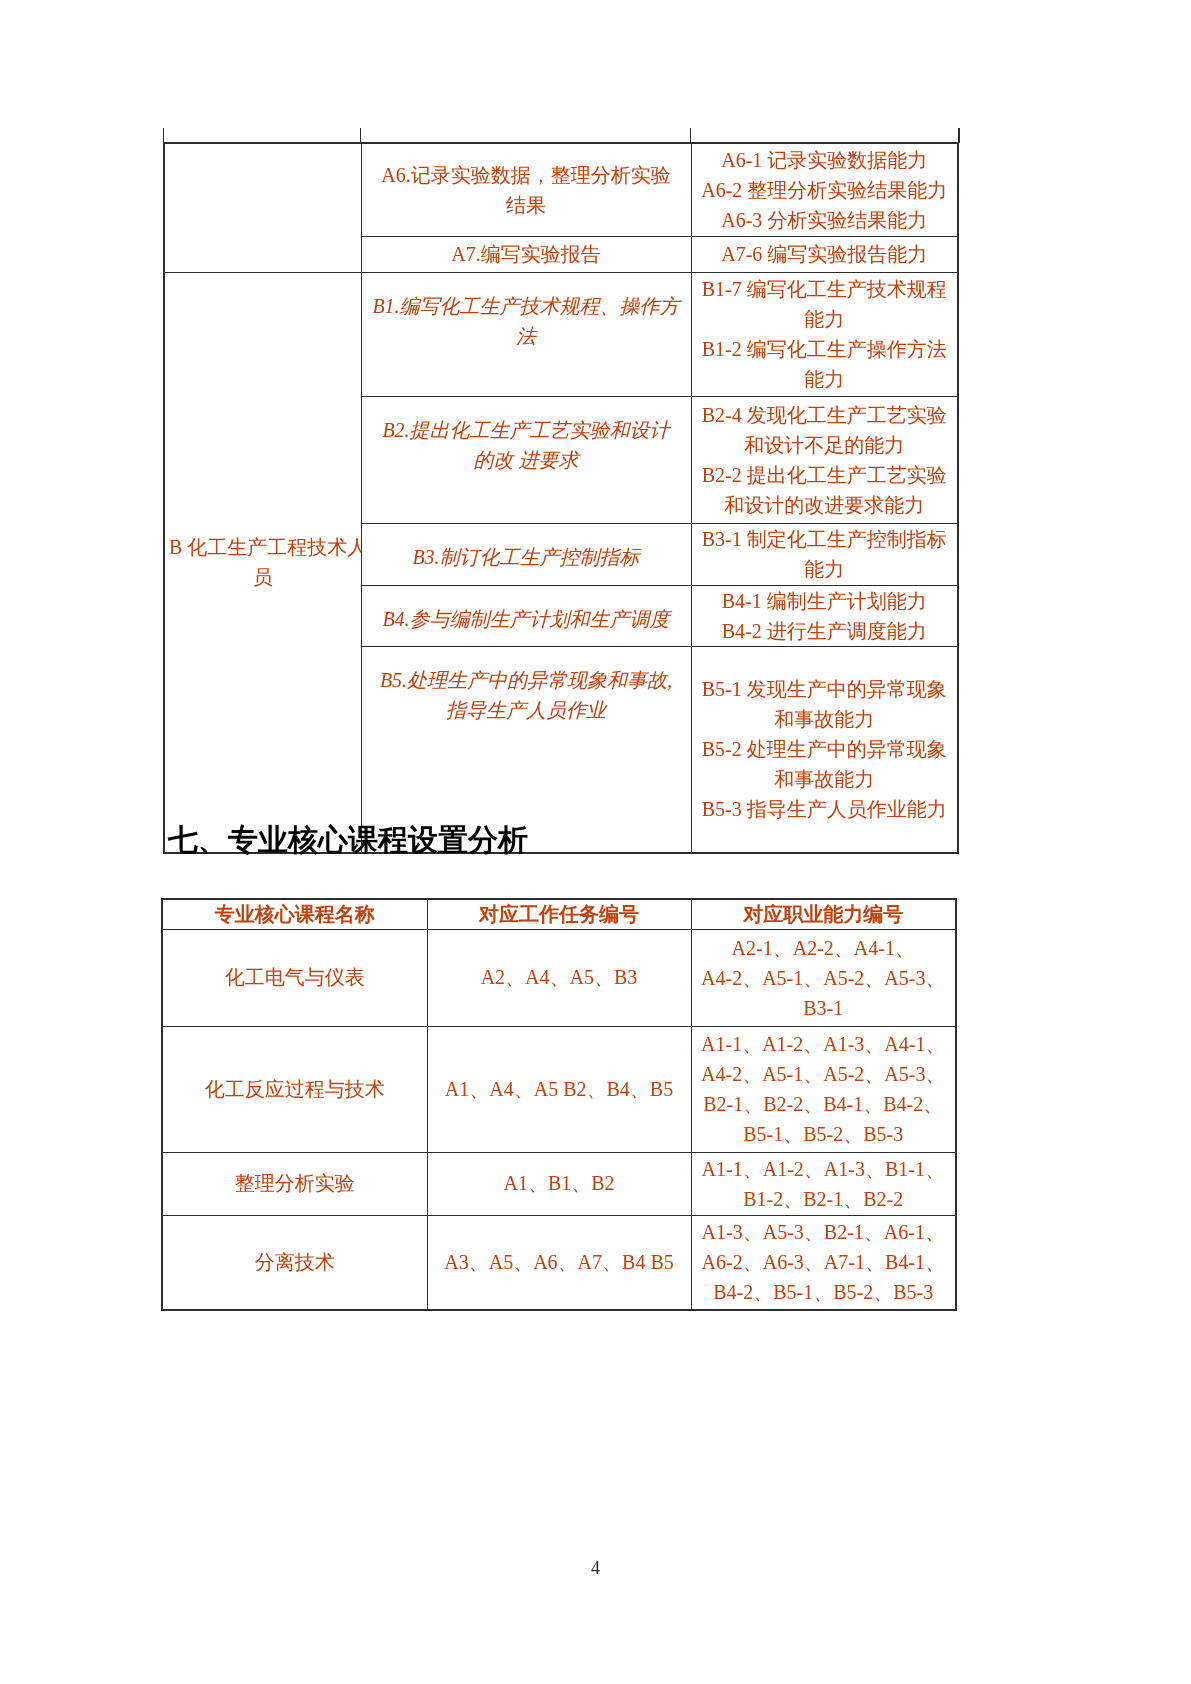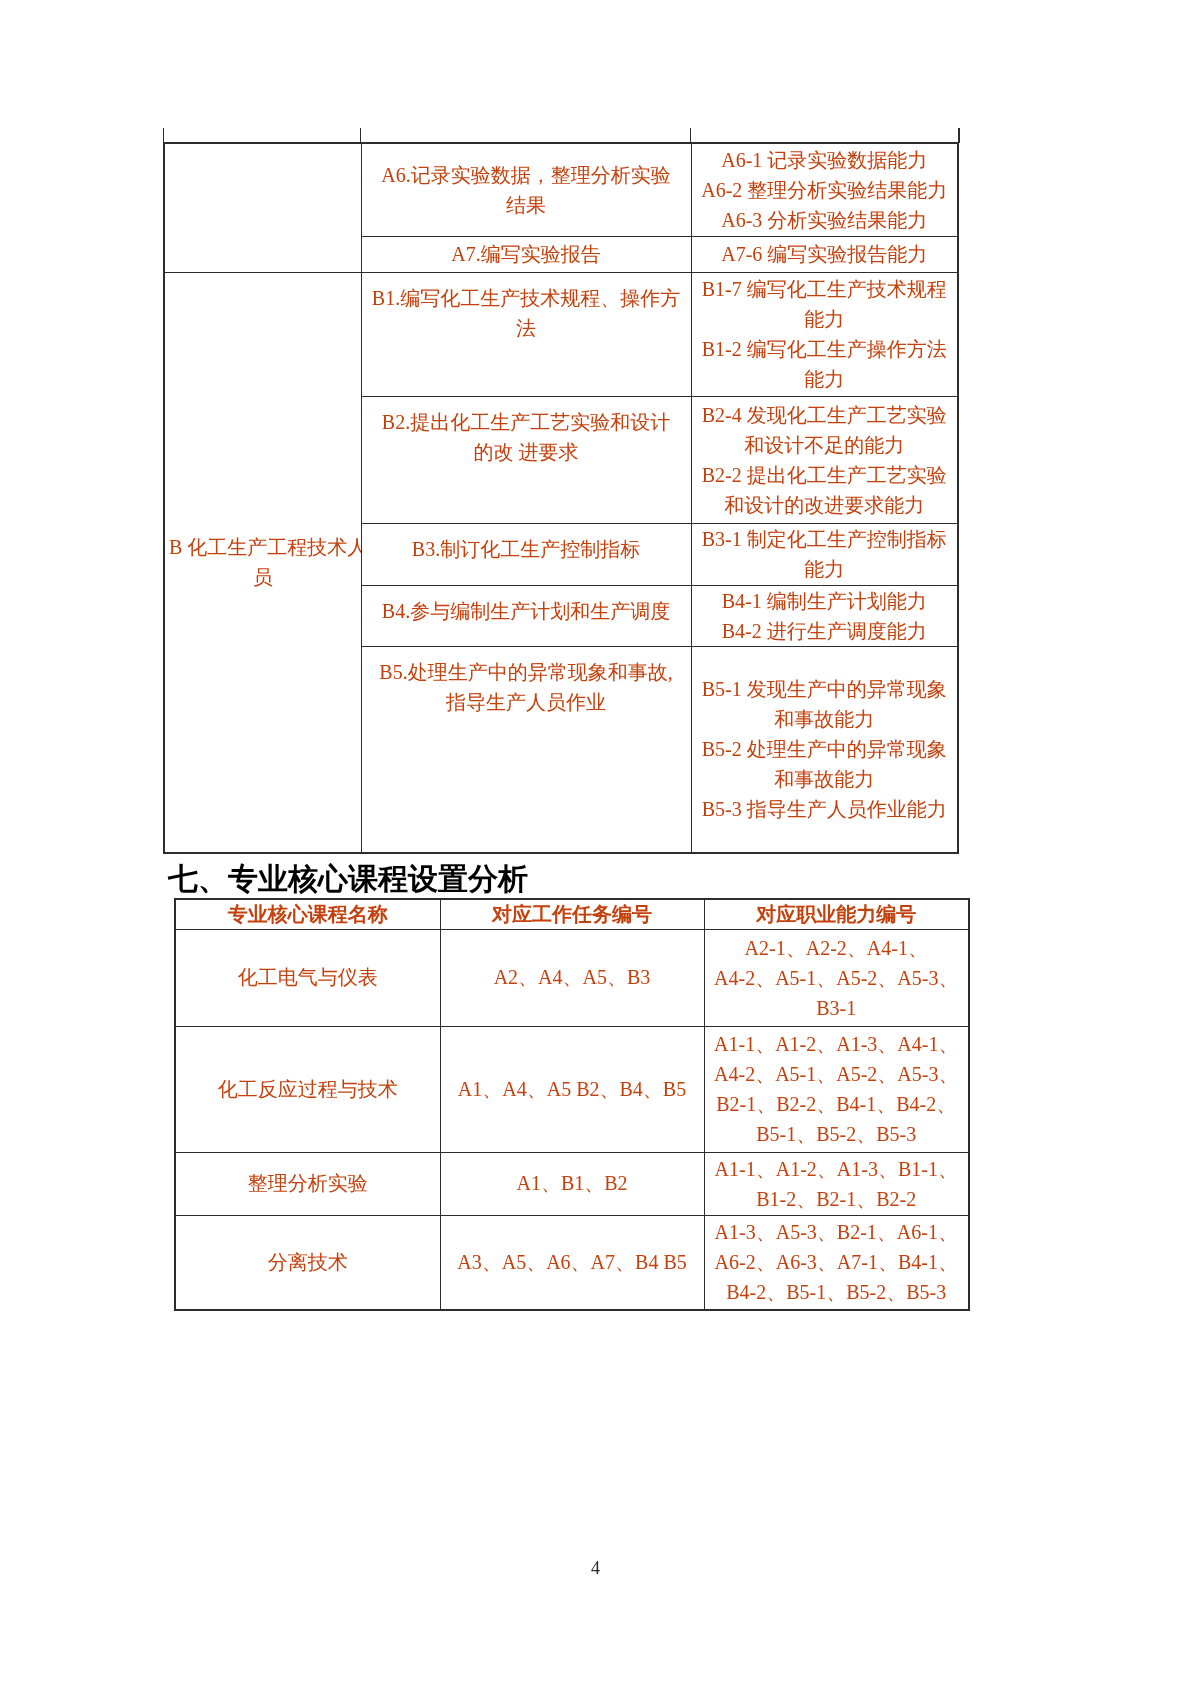--- a/index.html
+++ b/index.html
@@ -12,29 +12,29 @@
   
   .stub { position:absolute; left:163px; top:128px; width:794px; height:15px;
           border-left:1.5px solid #2d2d2d; border-right:2px solid #2d2d2d; }
   .stub .v { position:absolute; top:0; width:1.5px; height:15px; background:#2d2d2d; }
   .stub .v1 { left:195.5px; }
   .stub .v2 { left:525.5px; }
 
   table { border-collapse:collapse; table-layout:fixed; position:absolute;
           background:#fff; font-size:20px; color:#c2410c; }
   .t1 { left:163px; top:142px; width:794px; border:2px solid #2d2d2d; }
-  .t2 { left:174px; top:898px; width:794px; border:2px solid #2d2d2d; }
+  .t2 { left:161px; top:898px; width:794px; border:2px solid #2d2d2d; }
   td, th { border:1.5px solid #2d2d2d; padding:0 4px; text-align:center;
            vertical-align:middle; overflow:hidden; }
   .ln { line-height:30px; min-height:30px; white-space:pre; }
-  td.vt { vertical-align:top; padding-top:10px; }
+  td.vt { vertical-align:top; padding-top:18px;font-style:italic; }
   th { font-family:"Liberation Sans","DejaVu Sans",sans-serif;
        font-weight:bold; font-size:20px; line-height:28px; }
   .heading {
-    position:absolute; left:168px; top:859px;
+    position:absolute; left:168px; top:820px;
     font-family:"Liberation Sans","DejaVu Sans",sans-serif;
     font-weight:bold; font-size:30px; color:#000;
   }
   .pageno { position:absolute; left:0; right:0; top:1558px; text-align:center;
             font-size:18px; color:#2a2a2a; }
 </style>
 </head>
 <body>
 
 <div class="page">

